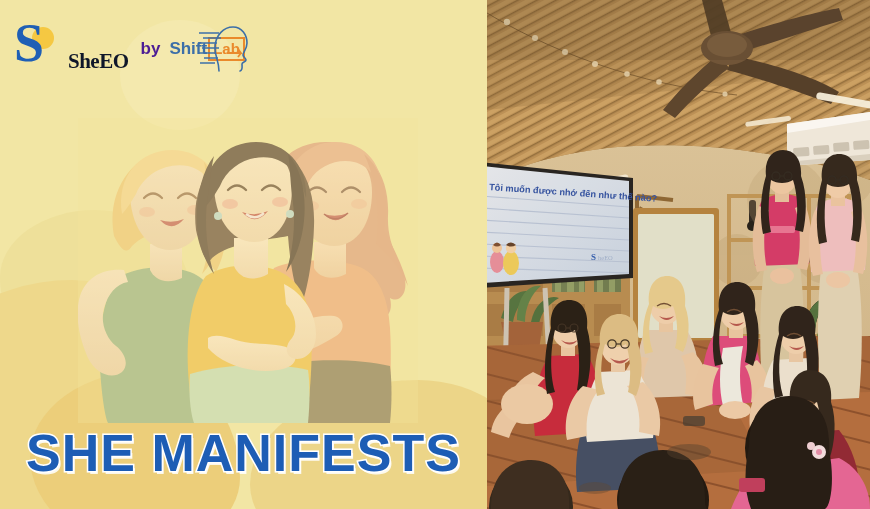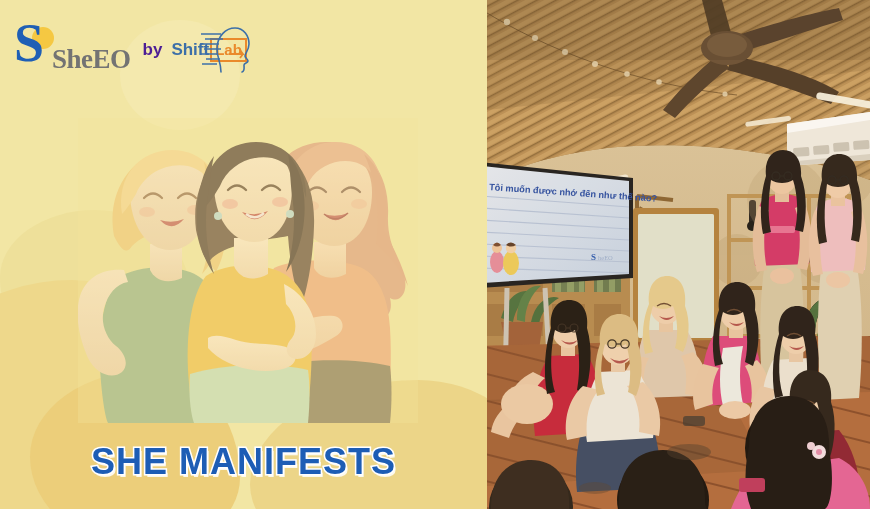--- a/index.html
+++ b/index.html
@@ -69,23 +69,23 @@
     background:#f5c842;
   }
   .logo-s-glyph {
     position:absolute; left:0; top:-6px;
     font-family:"Liberation Serif", serif;
     font-size:54px; font-weight:bold;
     color:#1f5fb5; line-height:1;
   }
   .logo-sheeo-text {
     font-family:"Liberation Serif", serif;
-    font-size:27px; font-weight:bold;
-    color:#737373; letter-spacing:-0.5px;
-    position:relative; top:2px;
+    font-size:21px; font-weight:bold;
+    color:#0f172a; letter-spacing:-0.5px;
+    position:relative; top:2px;margin-left:16px;
   }
   .logo-by {
     font-family:"Liberation Sans", sans-serif;
     font-size:17px; font-weight:bold; color:#4c1d95;
     position:relative; top:2px; margin:0 3px 0 6px;
   }
   .logo-shiftlab { position:relative; display:flex; align-items:center; }
   .logo-shift {
     font-family:"Liberation Sans", sans-serif;
     font-size:17px; font-weight:bold; color:#3c6fa8;
@@ -109,21 +109,21 @@
   .title {
     position:absolute;
     left:0; right:0; bottom:26px;
     text-align:center;
     z-index:14;
   }
   .title-text {
     display:inline-block;
     font-family:"Liberation Sans", sans-serif;
     font-weight:bold;
-    font-size:36px;
+    font-size:52px;
     letter-spacing:1px;
     color:#1d5db5;
     -webkit-text-stroke:3px #ffffff;
     paint-order:stroke fill;
     text-shadow: 2px 3px 0 rgba(255,255,255,0.85);
   }
 
   
   .right-panel {
     position:relative;

